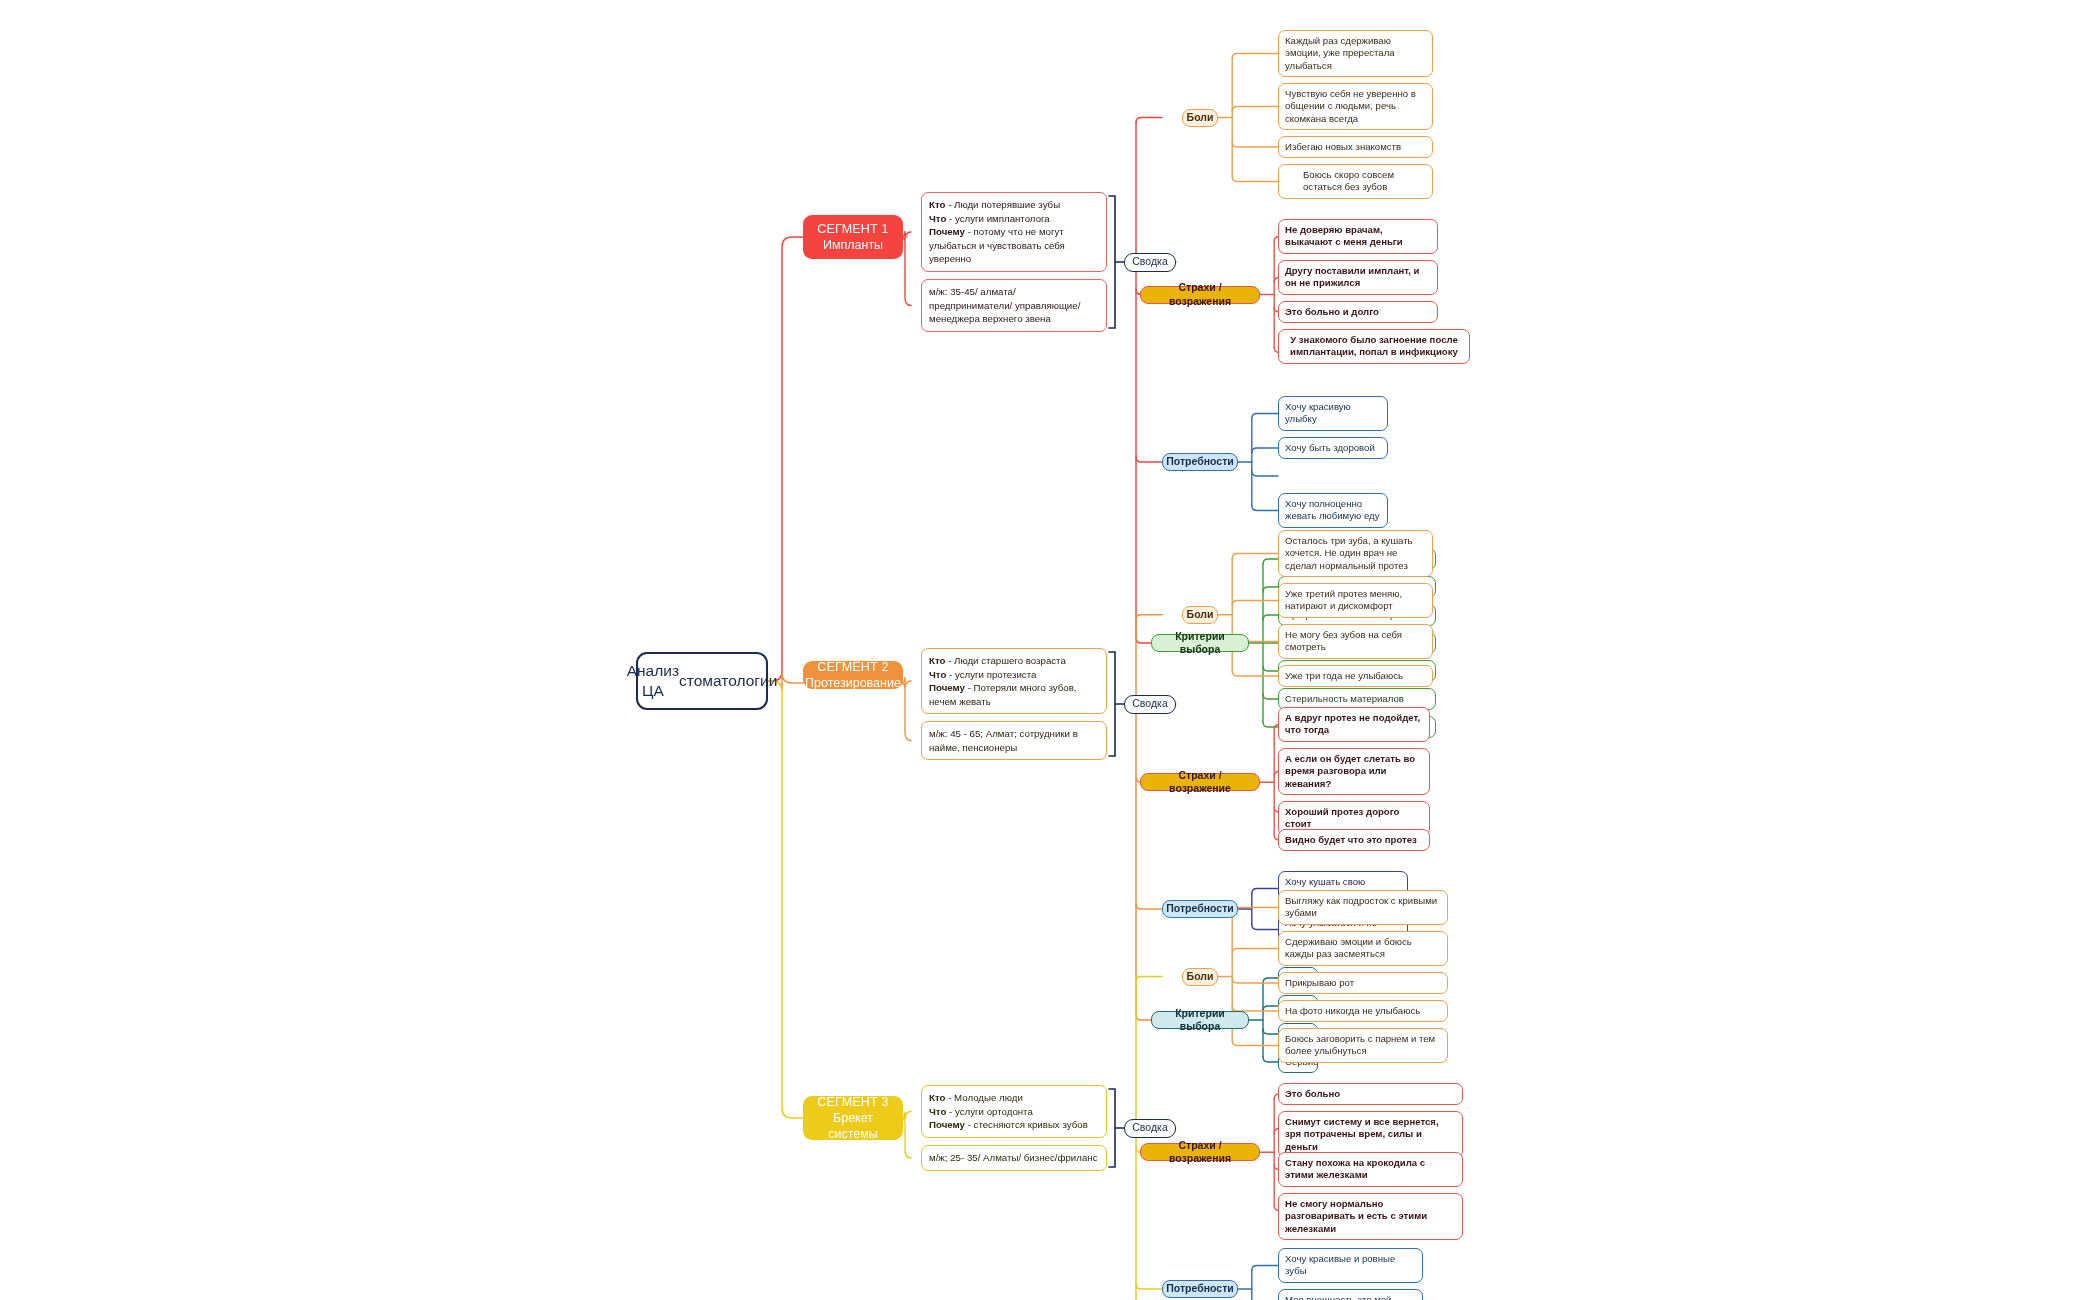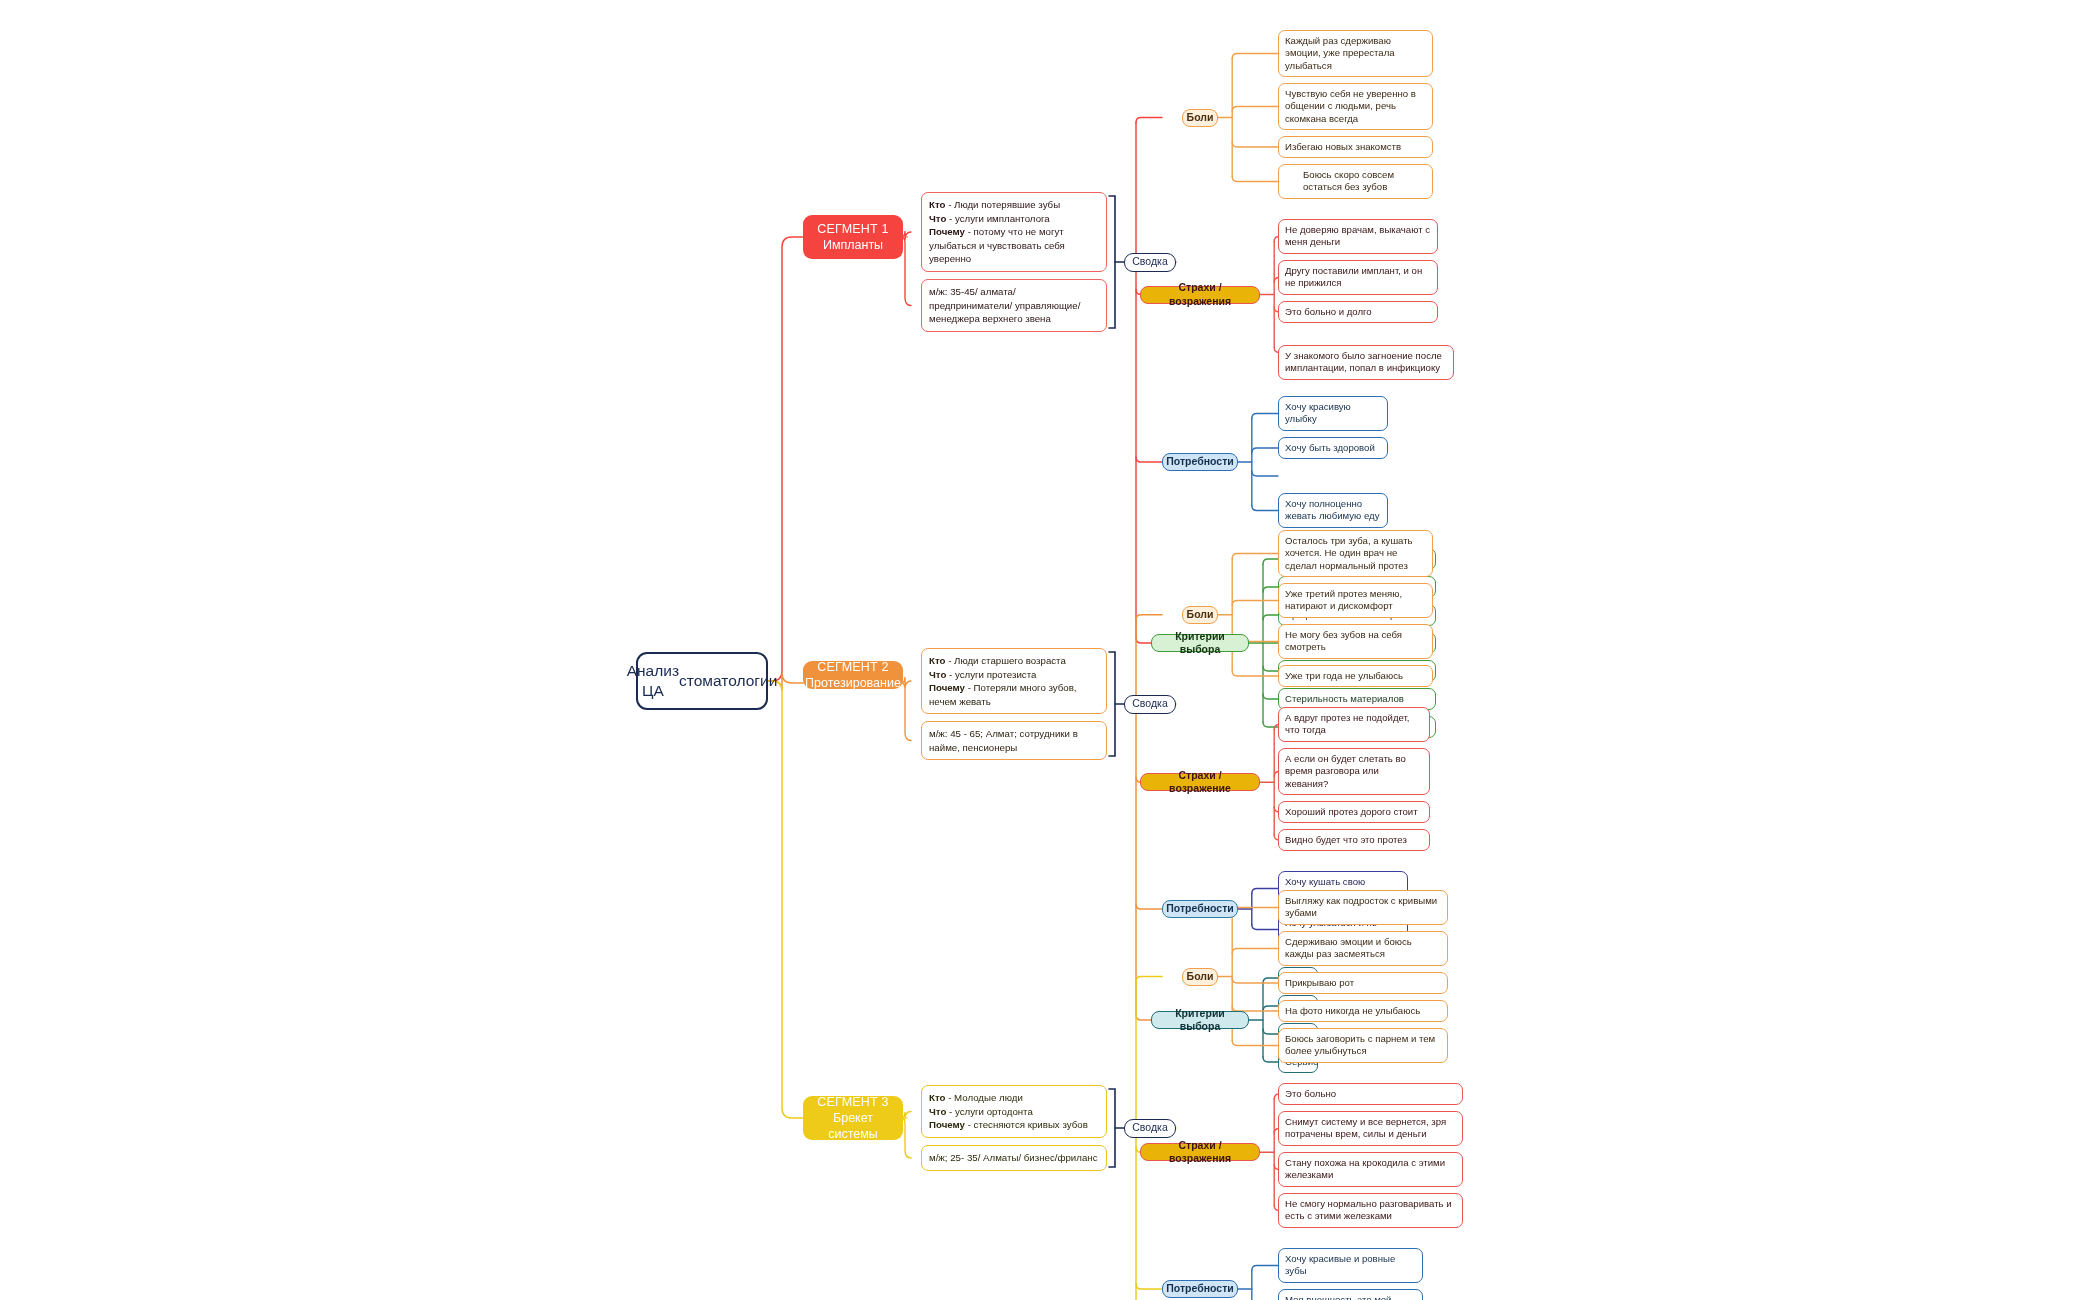--- a/index.html
+++ b/index.html
@@ -38,21 +38,21 @@
   .cat-pain{background:#fdf0dd;border:1.4px solid #f0a04b;color:#4a2f10;}
   .cat-fear{background:#eab308;border:1.4px solid #e8564f;color:#3a1414;}
   .cat-need{background:#cfe4f5;border:1.4px solid #2f6fb5;color:#12304e;}
   .cat-crit{background:#d8f0d4;border:1.4px solid #3f9b3b;color:#12360f;}
   .cat-need-t{background:#cfe4f5;border:1.4px solid #2b7fa8;color:#12304e;}
   .cat-crit-t{background:#cfe9ec;border:1.4px solid #1f6f78;color:#0f3236;}
 
   
   .leaf{font-size:9.6px;padding:4px 6px;display:flex;align-items:center;border-radius:7px;}
   .leaf.l-orange{border:1.3px solid #f0a04b;color:#3b2a16;}
-  .leaf.l-red{border:1.3px solid #e8564f;color:#3a1414;}
+  .leaf.l-red{border:1.3px solid #e8564f;color:#3a1414;font-weight:bold;}
   .leaf.l-blue{border:1.3px solid #2f6fb5;color:#16304d;}
   .leaf.l-indigo{border:1.3px solid #3b3f9e;color:#1b1f52;}
   .leaf.l-green{border:1.3px solid #3f9b3b;color:#17381a;}
   .leaf.l-teal{border:1.3px solid #1f6f78;color:#10343a;}
 
   
   .sum{font-size:9.7px;padding:5px 7px;border-radius:7px;line-height:1.4;}
   .sum b{font-weight:700;}
   .sum.s-red{border:1.3px solid #f0635e;color:#2c1515;}
   .sum.s-orange{border:1.3px solid #f0a04b;color:#2f2313;}
@@ -205,21 +205,21 @@
     </div>
     <div class="node leaf l-red" style="left: 1278px; top: 219px; width: 160px;">
       <span>Не доверяю врачам, выкачают с меня деньги</span>
     </div>
     <div class="node leaf l-red" style="left: 1278px; top: 260px; width: 160px;">
       <span>Другу поставили имплант, и он не прижился</span>
     </div>
     <div class="node leaf l-red" style="left: 1278px; top: 301px; width: 160px;">
       <span>Это больно и долго</span>
     </div>
-    <div class="node leaf l-red" style="left: 1278px; top: 345px; width: 176px;">
+    <div class="node leaf l-red" style="left: 1278px; top: 329px; width: 192px; text-align: center;">
       <span>У знакомого было загноение после имплантации, попал в инфикциоку</span>
     </div>
     <div class="node cat cat-fear" style="left: 1139.8px; top: 285.5px; width: 120.4px; height: 18px;">
       <span>Страхи / возражения</span>
     </div>
     <div class="node leaf l-blue" style="left: 1278px; top: 396px; width: 110px;">
       <span>Хочу красивую улыбку</span>
     </div>
     <div class="node leaf l-blue" style="left: 1278px; top: 437px; width: 110px;">
       <span>Хочу быть здоровой</span>

